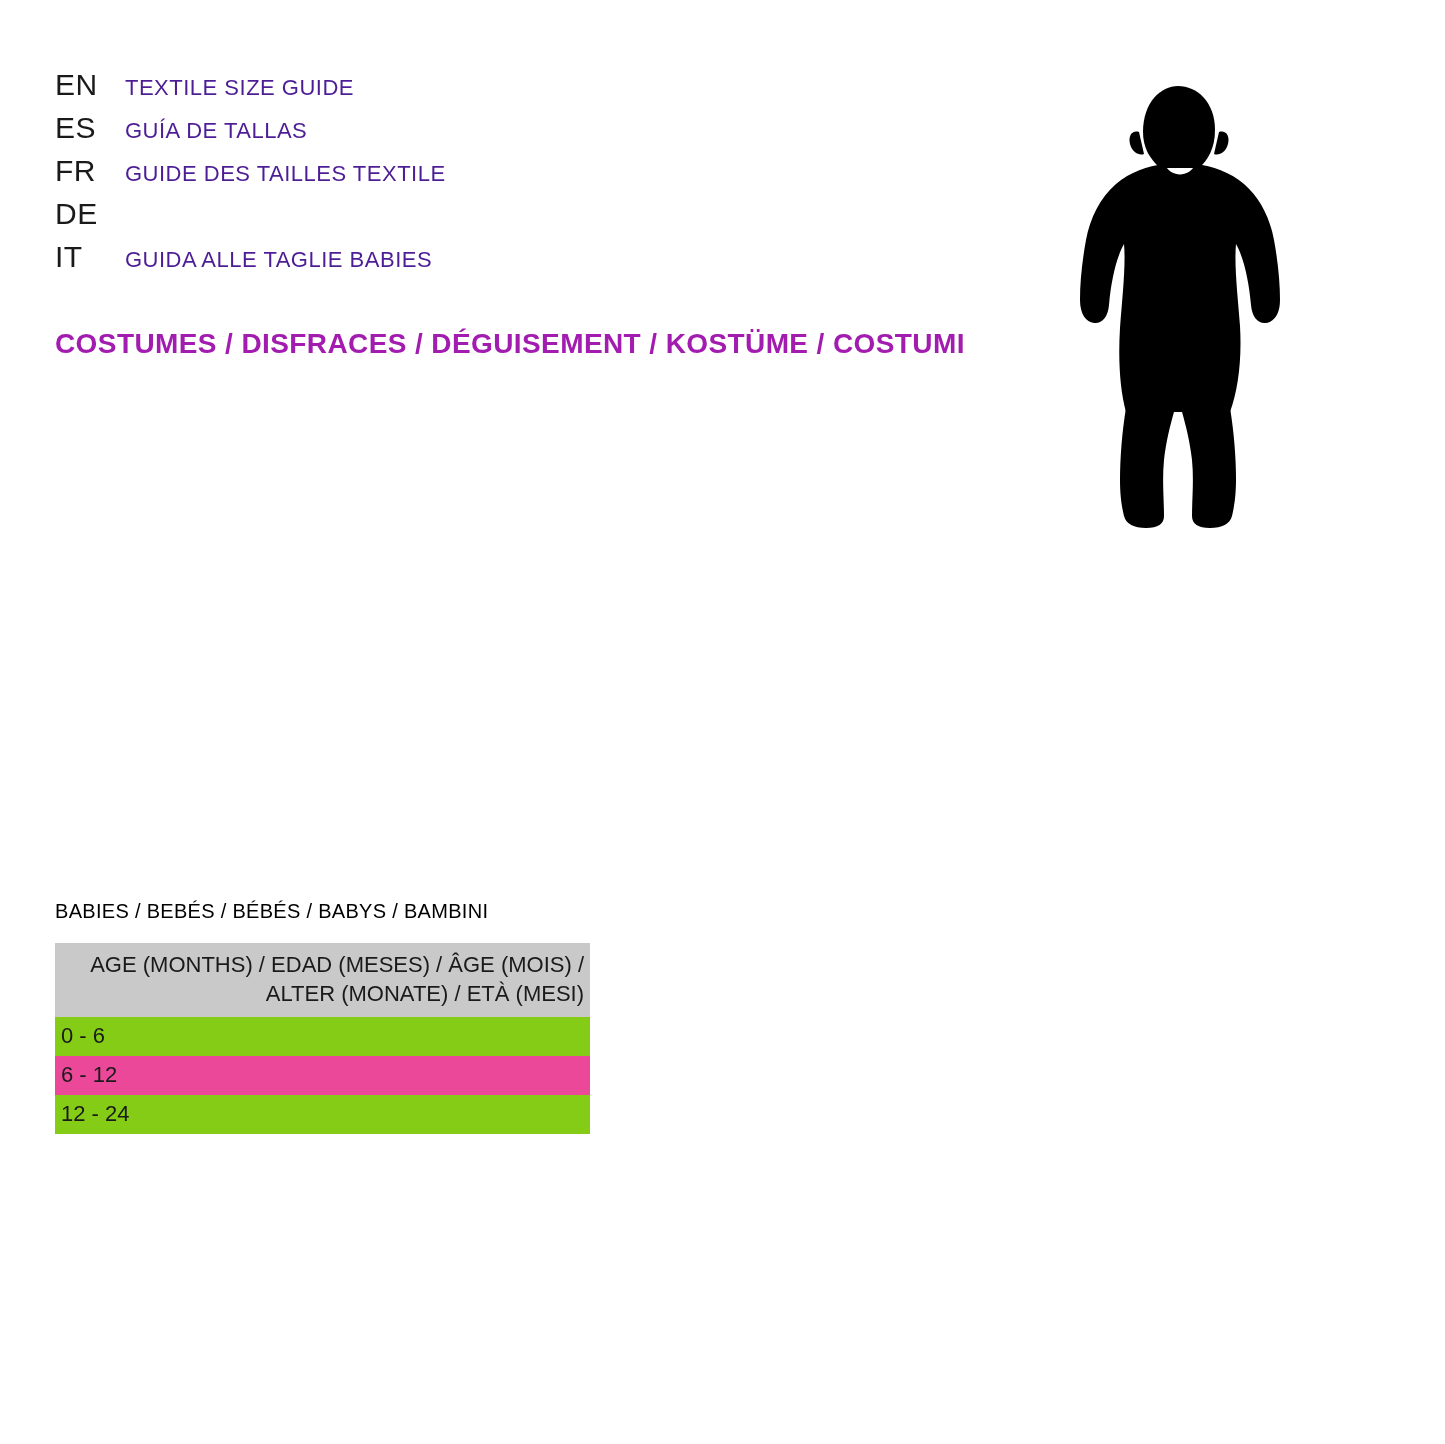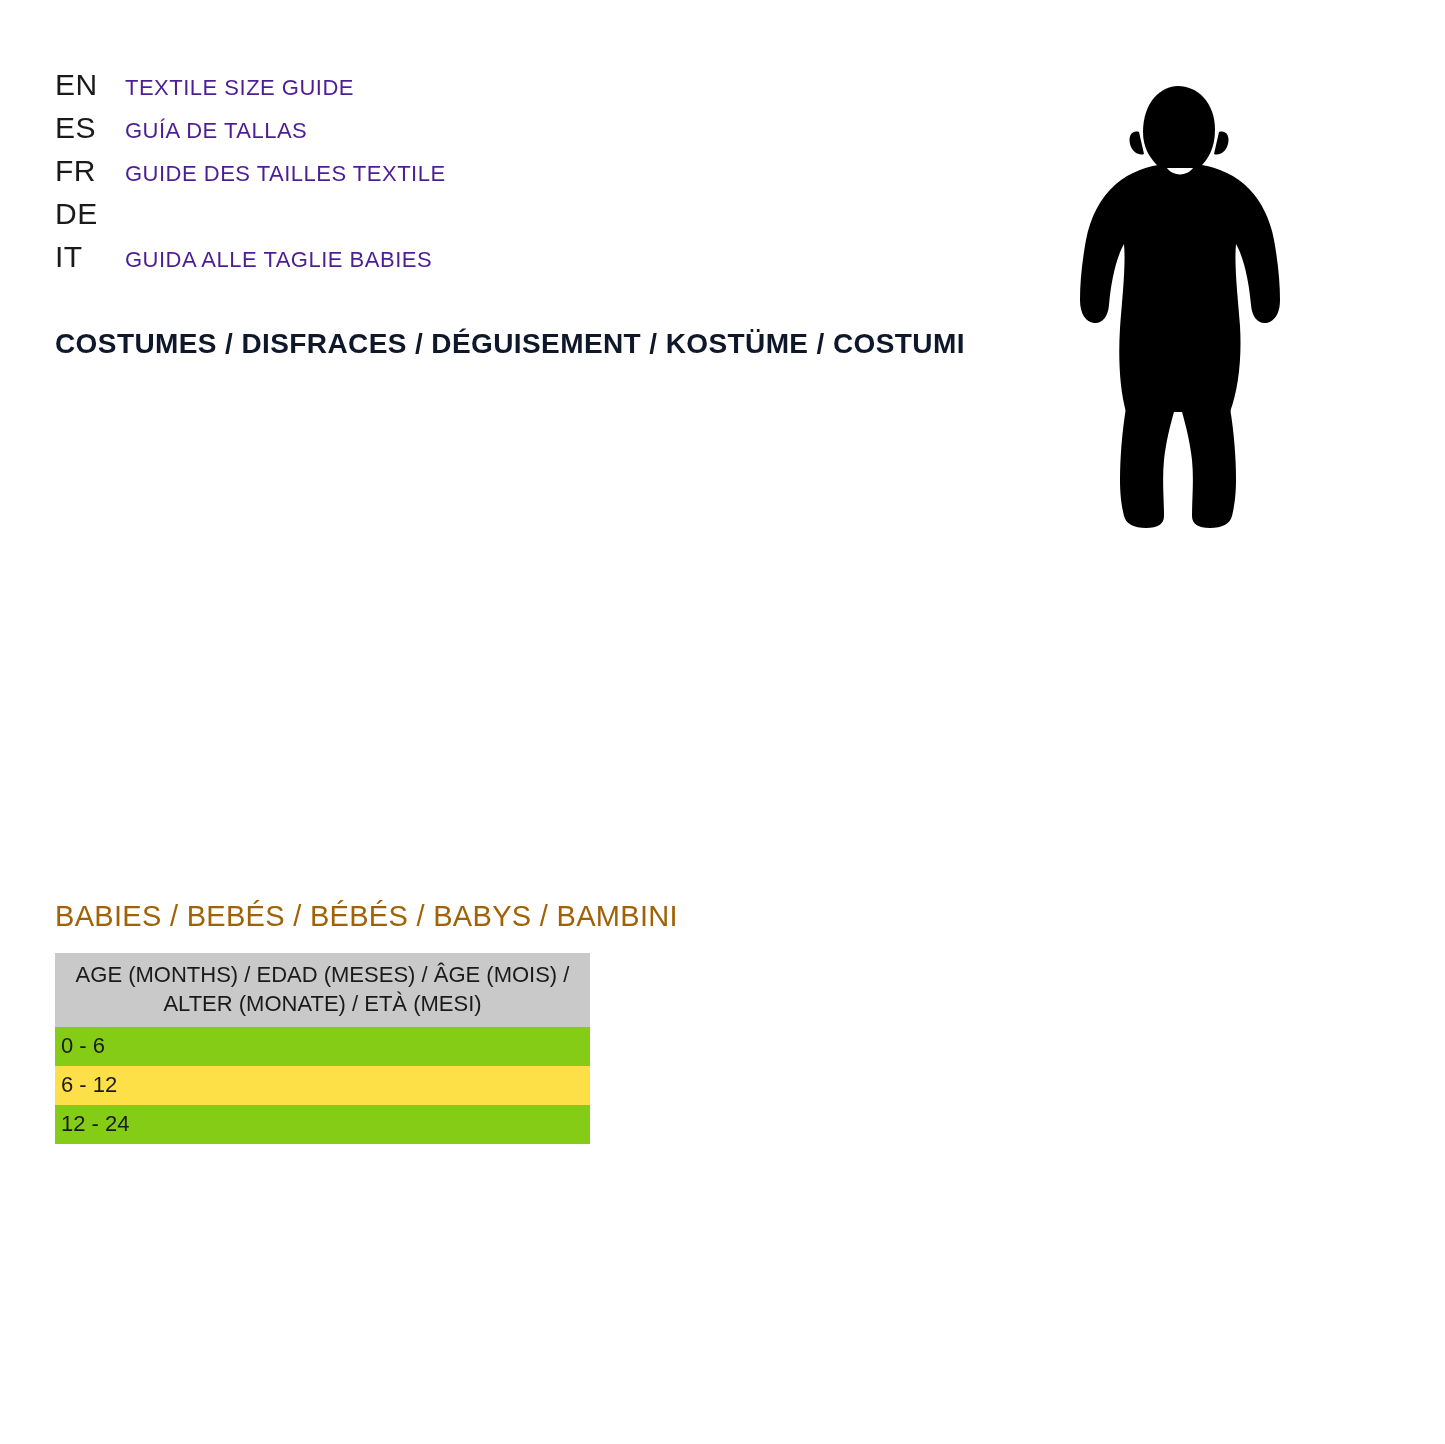--- a/index.html
+++ b/index.html
@@ -43,21 +43,21 @@
     text-align: right;
   }
 
   .category-line {
     position: absolute;
     left: 55px;
     top: 328px;
     font-size: 28px;
     font-weight: bold;
     letter-spacing: 0.4px;
-    color: #0f172a;
+    color: #a21caf;
     white-space: nowrap;
   }
 
   
   .silhouette {
     position: absolute;
     left: 1060px;
     top: 60px;
     width: 230px;
     height: 470px;
@@ -69,50 +69,50 @@
   }
 
   
   .table-section {
     position: absolute;
     left: 55px;
     top: 900px;
     width: 540px;
   }
   .table-caption {
-    font-size: 29px;
+    font-size: 20px;
     letter-spacing: 0.3px;
-    color: #a16207;
+    color: #000000;
     margin-bottom: 20px;
     white-space: nowrap;
   }
   table.size-table {
     border-collapse: collapse;
     width: 535px;
     table-layout: fixed;
   }
   table.size-table th {
     background: #c9c9c9;
-    text-align: center;
+    text-align: right;
     font-weight: normal;
     font-size: 22px;
     line-height: 1.32;
     padding: 7px 6px 9px 6px;
     color: #1a1a1a;
   }
   table.size-table td {
     font-size: 22px;
     padding: 6px 6px 7px 6px;
     color: #1a1a1a;
   }
   table.size-table tr.row-even td {
     background: #84cc16;
   }
   table.size-table tr.row-odd td {
-    background: #fde047;
+    background: #ec4899;
   }
 </style>
 </head>
 <body>
 
 <div class="lang-block">
   <div class="lang-row">
     <span class="lang-code">EN</span>
     <span class="lang-text">TEXTILE SIZE GUIDE</span>
   </div>

